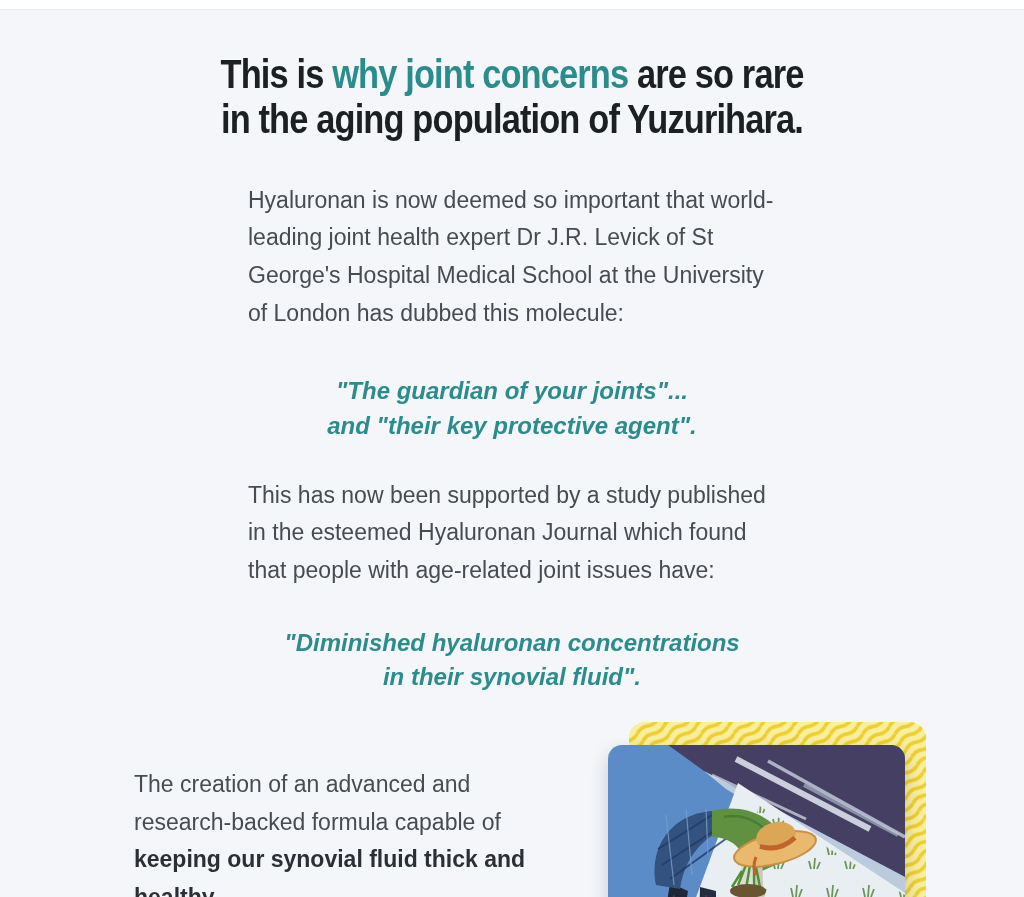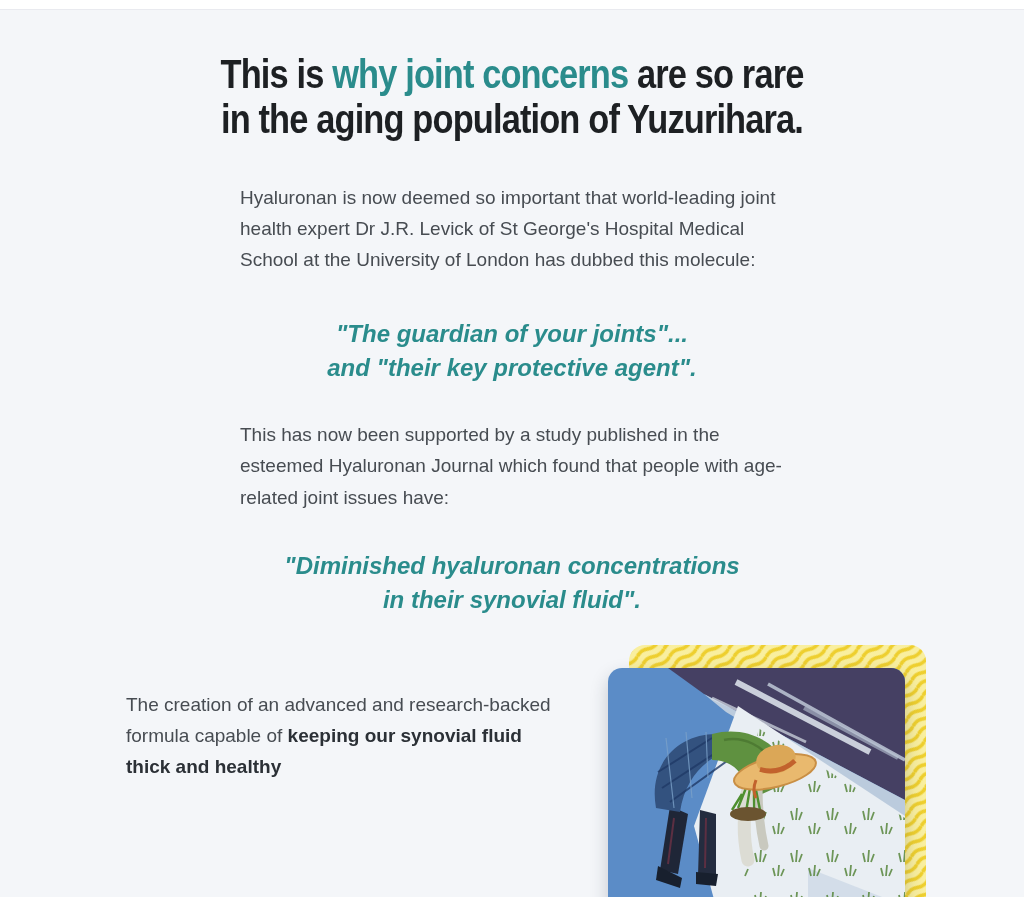--- a/index.html
+++ b/index.html
@@ -30,24 +30,24 @@
     color: #1d2023;
     transform: scaleX(0.86);
   }
   h1.headline .hl { color: #2a8c8c; }
 
   .intro-col {
     width: 560px;
     margin: 0 auto;
   }
   .body-p {
-    font-size: 19px;
+    font-size: 23px;
     line-height: 1.64;
     color: #474c52;
-    margin: 8px;
+    margin: 16px;
   }
   .intro-col .p1 { margin-top: 40px; }
   .intro-col .p2 { margin-top: 34px; }
 
   .pull-quote {
     text-align: center;
     font-style: italic;
     font-weight: 700;
     font-size: 24px;
     line-height: 1.42;

